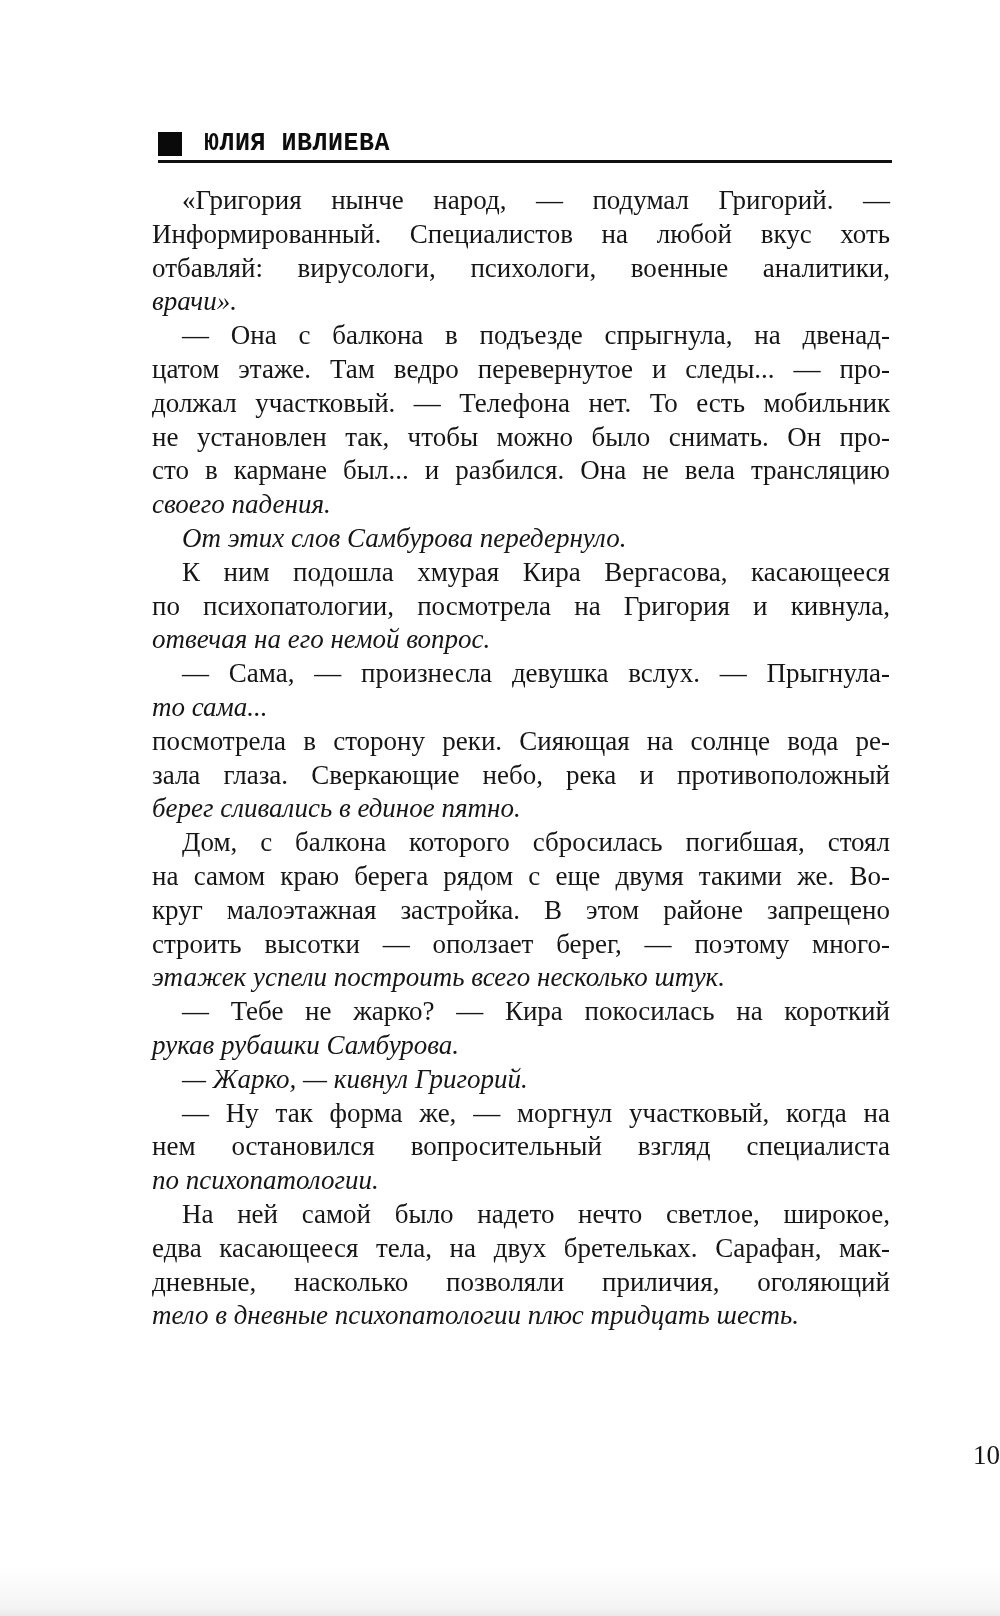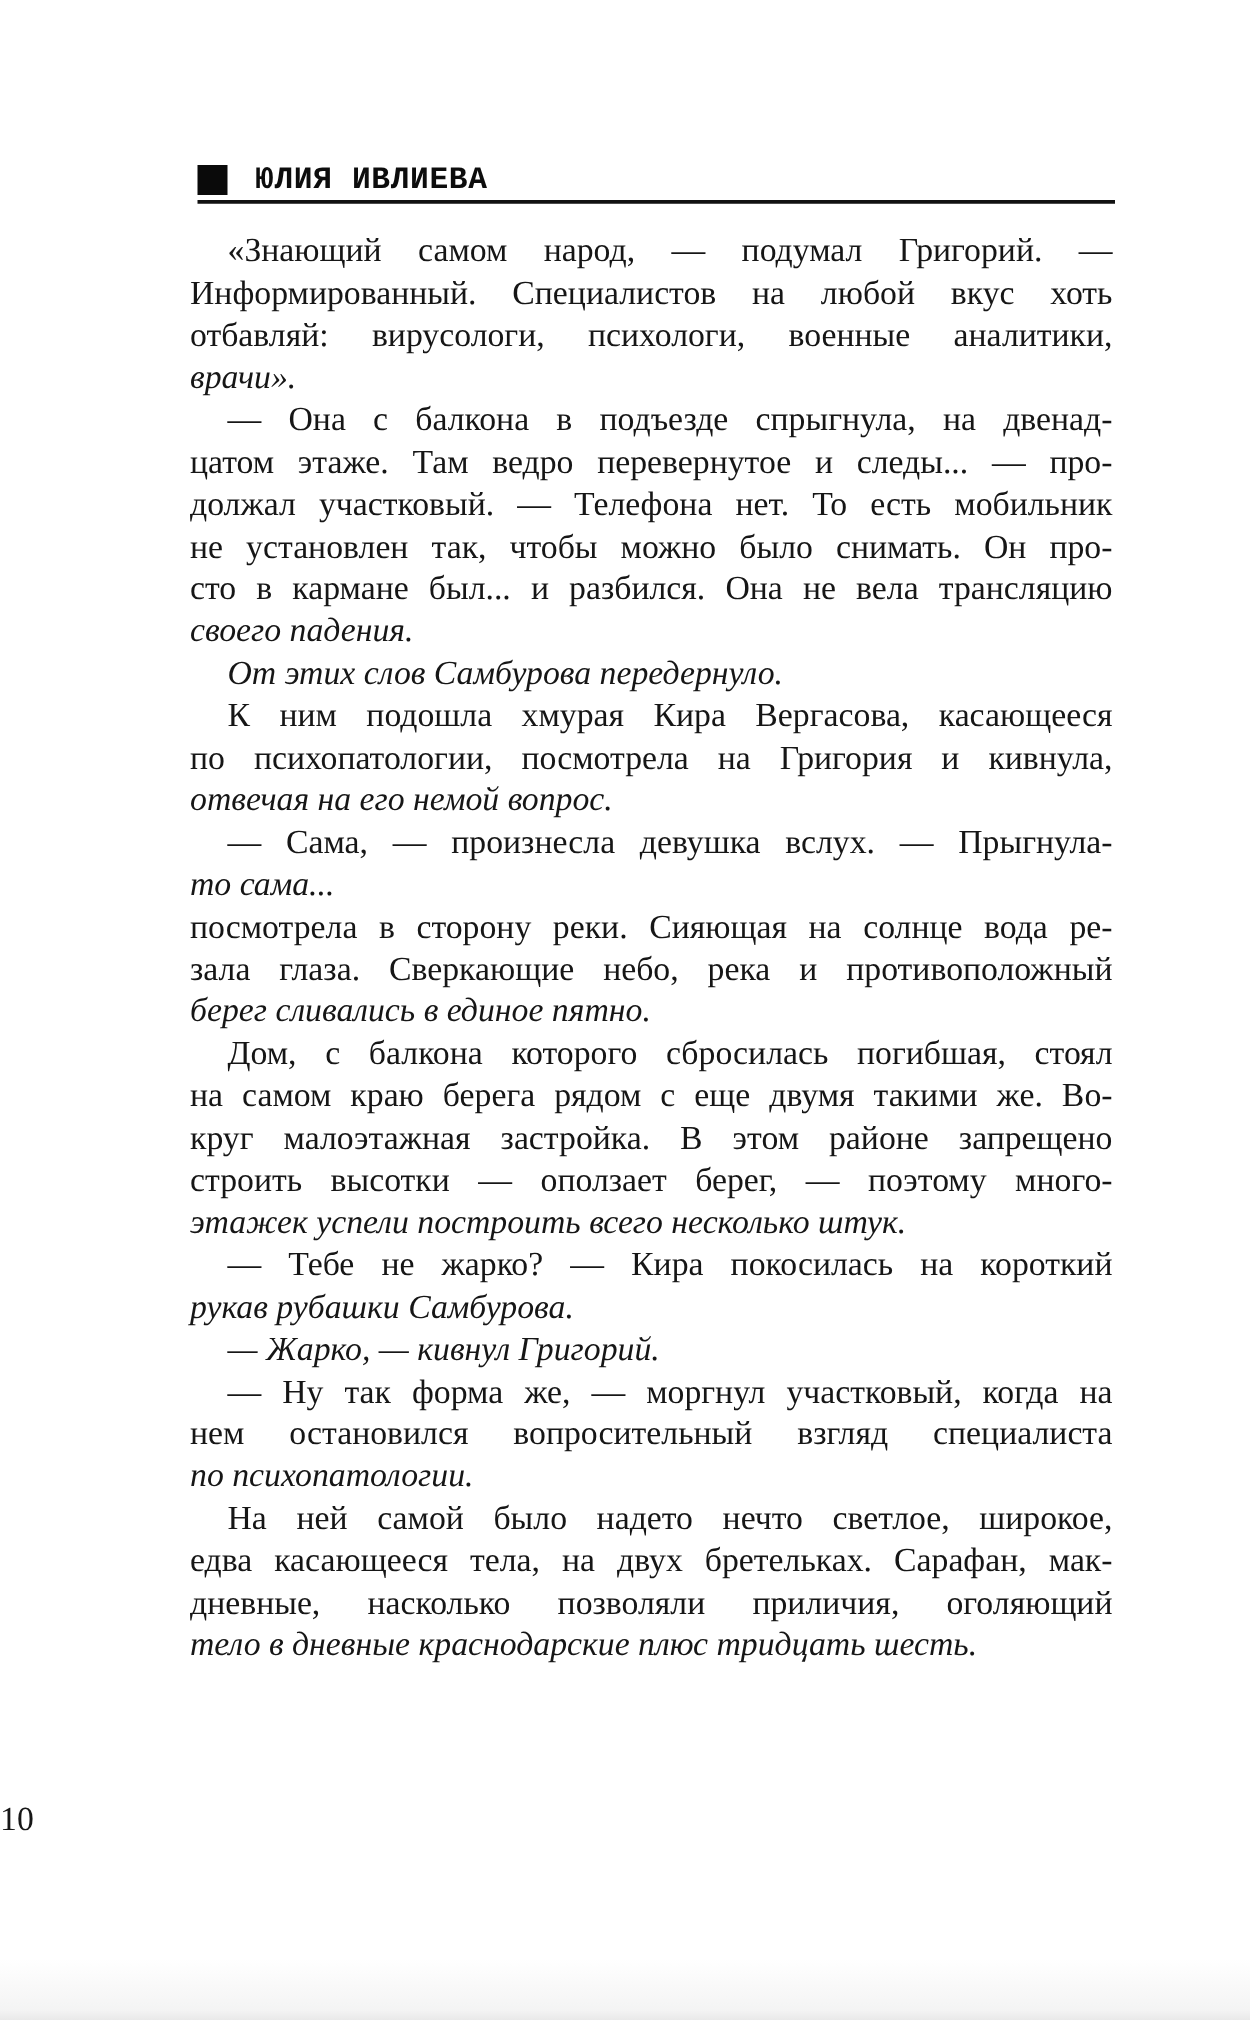--- a/index.html
+++ b/index.html
@@ -50,39 +50,39 @@
     text-align-last: justify;
     white-space: normal;
     color: #161616;
   }
   .line.first { text-indent: 30px; }
   .line.last  { text-align-last: left; font-style: italic; }
   
   .page-number {
     position: absolute; left: 0; top: 1440px;
     width: 1000px;
-    text-align: left;
+    text-align: right;
     font-size: 27px;
     color: #161616;
   }
 </style>
 </head>
 <body>
 
 <div class="page">
 
   <div class="header">
     <span class="square"></span>
     <span class="author">ЮЛИЯ ИВЛИЕВА</span>
   </div>
 
   <div class="rule"></div>
 
   <div class="text-block">
-      <div class="line first">«Знающий самом народ, — подумал Григорий. —</div>
+      <div class="line first">«Григория нынче народ, — подумал Григорий. —</div>
       <div class="line">Информированный. Специалистов на любой вкус хоть</div>
       <div class="line">отбавляй: вирусологи, психологи, военные аналитики,</div>
       <div class="line last">врачи».</div>
       <div class="line first">— Она с балкона в подъезде спрыгнула, на двенад-</div>
       <div class="line">цатом этаже. Там ведро перевернутое и следы... — про-</div>
       <div class="line">должал участковый. — Телефона нет. То есть мобильник</div>
       <div class="line">не установлен так, чтобы можно было снимать. Он про-</div>
       <div class="line">сто в кармане был... и разбился. Она не вела трансляцию</div>
       <div class="line last">своего падения.</div>
       <div class="line first last">От этих слов Самбурова передернуло.</div>
@@ -101,18 +101,18 @@
       <div class="line last">этажек успели построить всего несколько штук.</div>
       <div class="line first">— Тебе не жарко? — Кира покосилась на короткий</div>
       <div class="line last">рукав рубашки Самбурова.</div>
       <div class="line first last">— Жарко, — кивнул Григорий.</div>
       <div class="line first">— Ну так форма же, — моргнул участковый, когда на</div>
       <div class="line">нем остановился вопросительный взгляд специалиста</div>
       <div class="line last">по психопатологии.</div>
       <div class="line first">На ней самой было надето нечто светлое, широкое,</div>
       <div class="line">едва касающееся тела, на двух бретельках. Сарафан, мак-</div>
       <div class="line">дневные, насколько позволяли приличия, оголяющий</div>
-      <div class="line last">тело в дневные краснодарские плюс тридцать шесть.</div>
+      <div class="line last">тело в дневные психопатологии плюс тридцать шесть.</div>
     </div>
 
   <div class="page-number">10</div>
 
 </div>
 
 </body></html>

